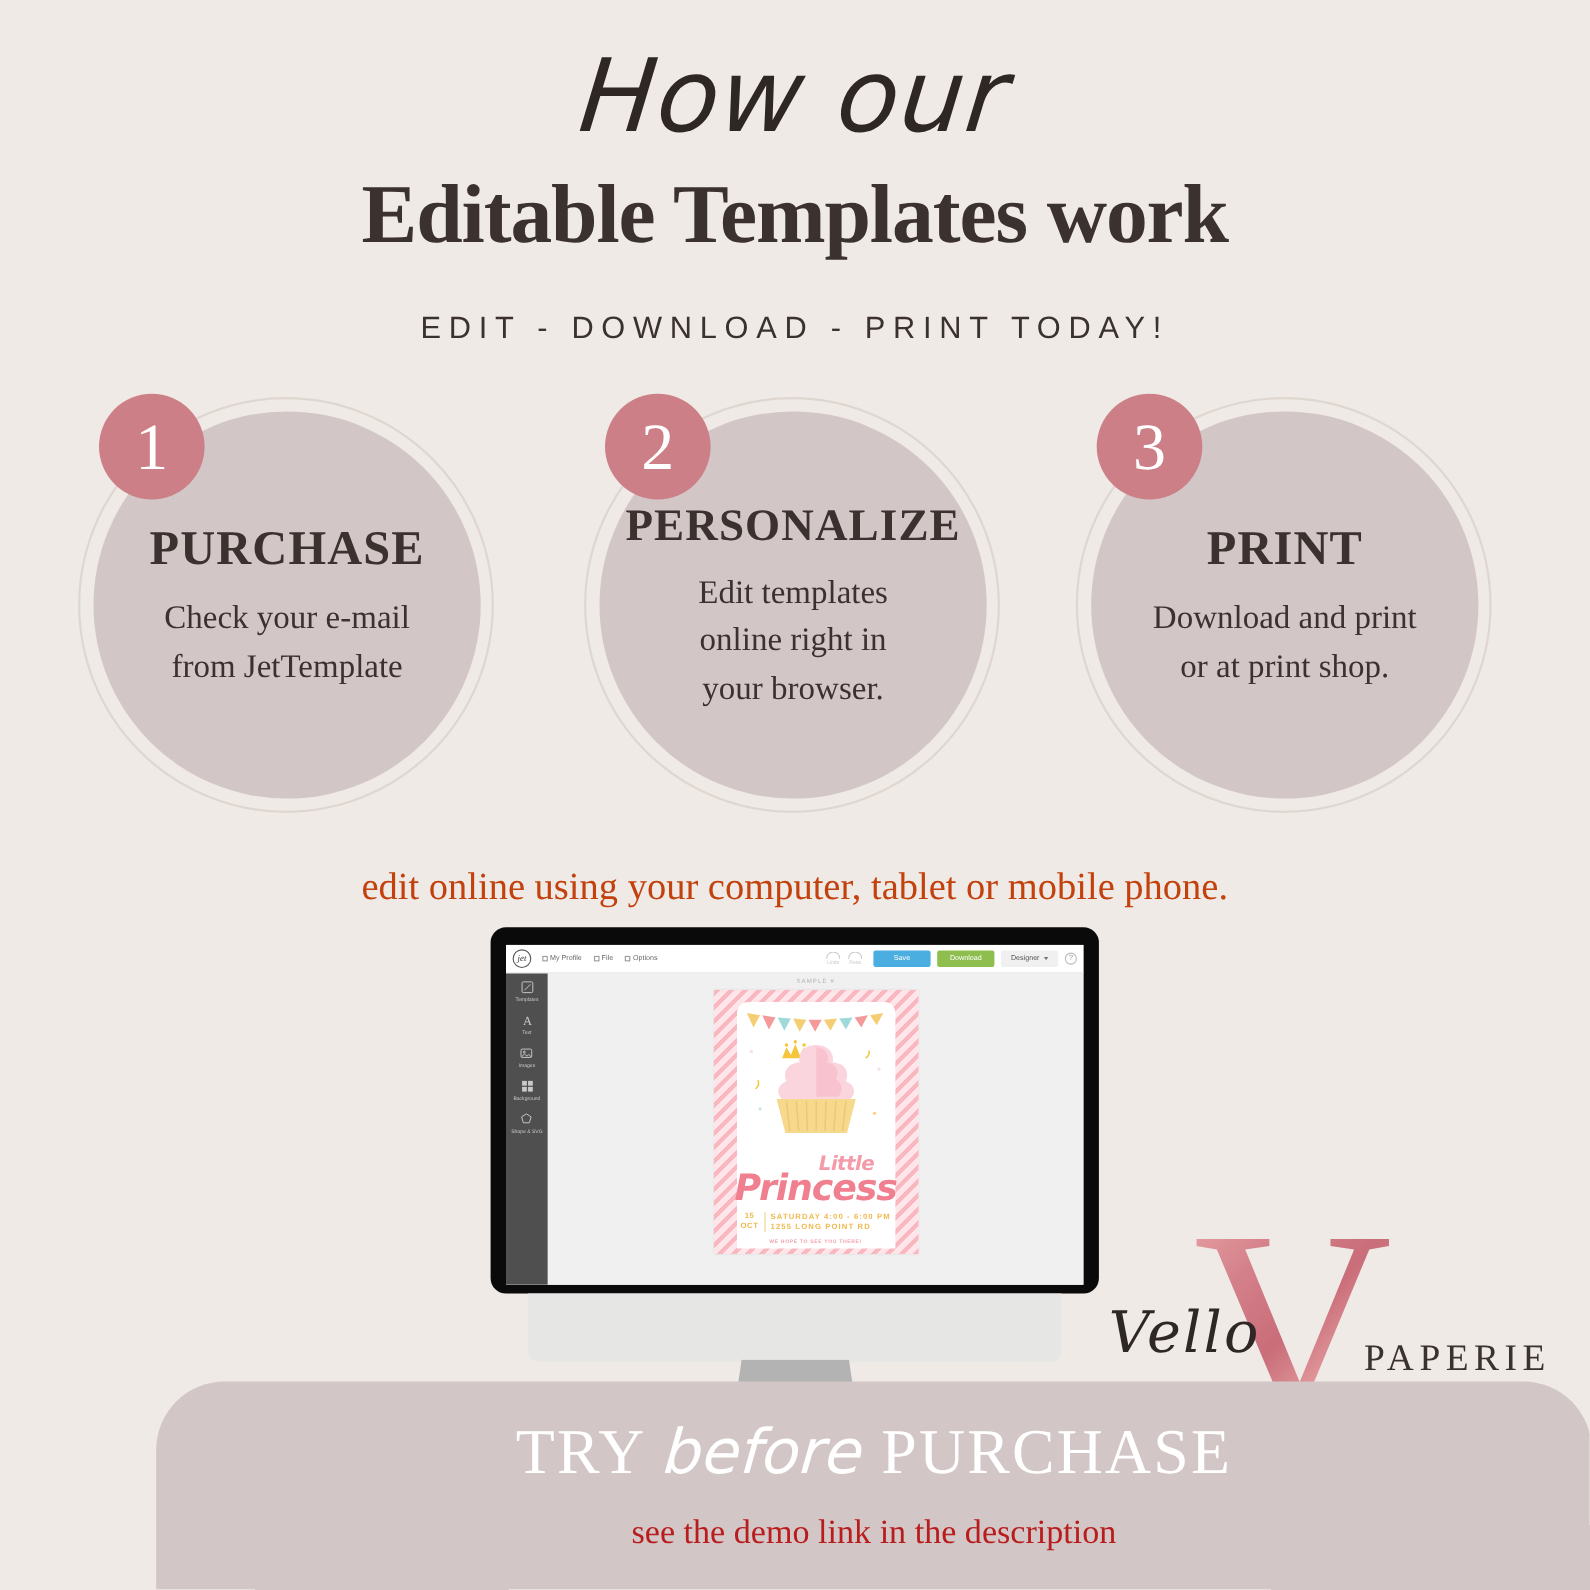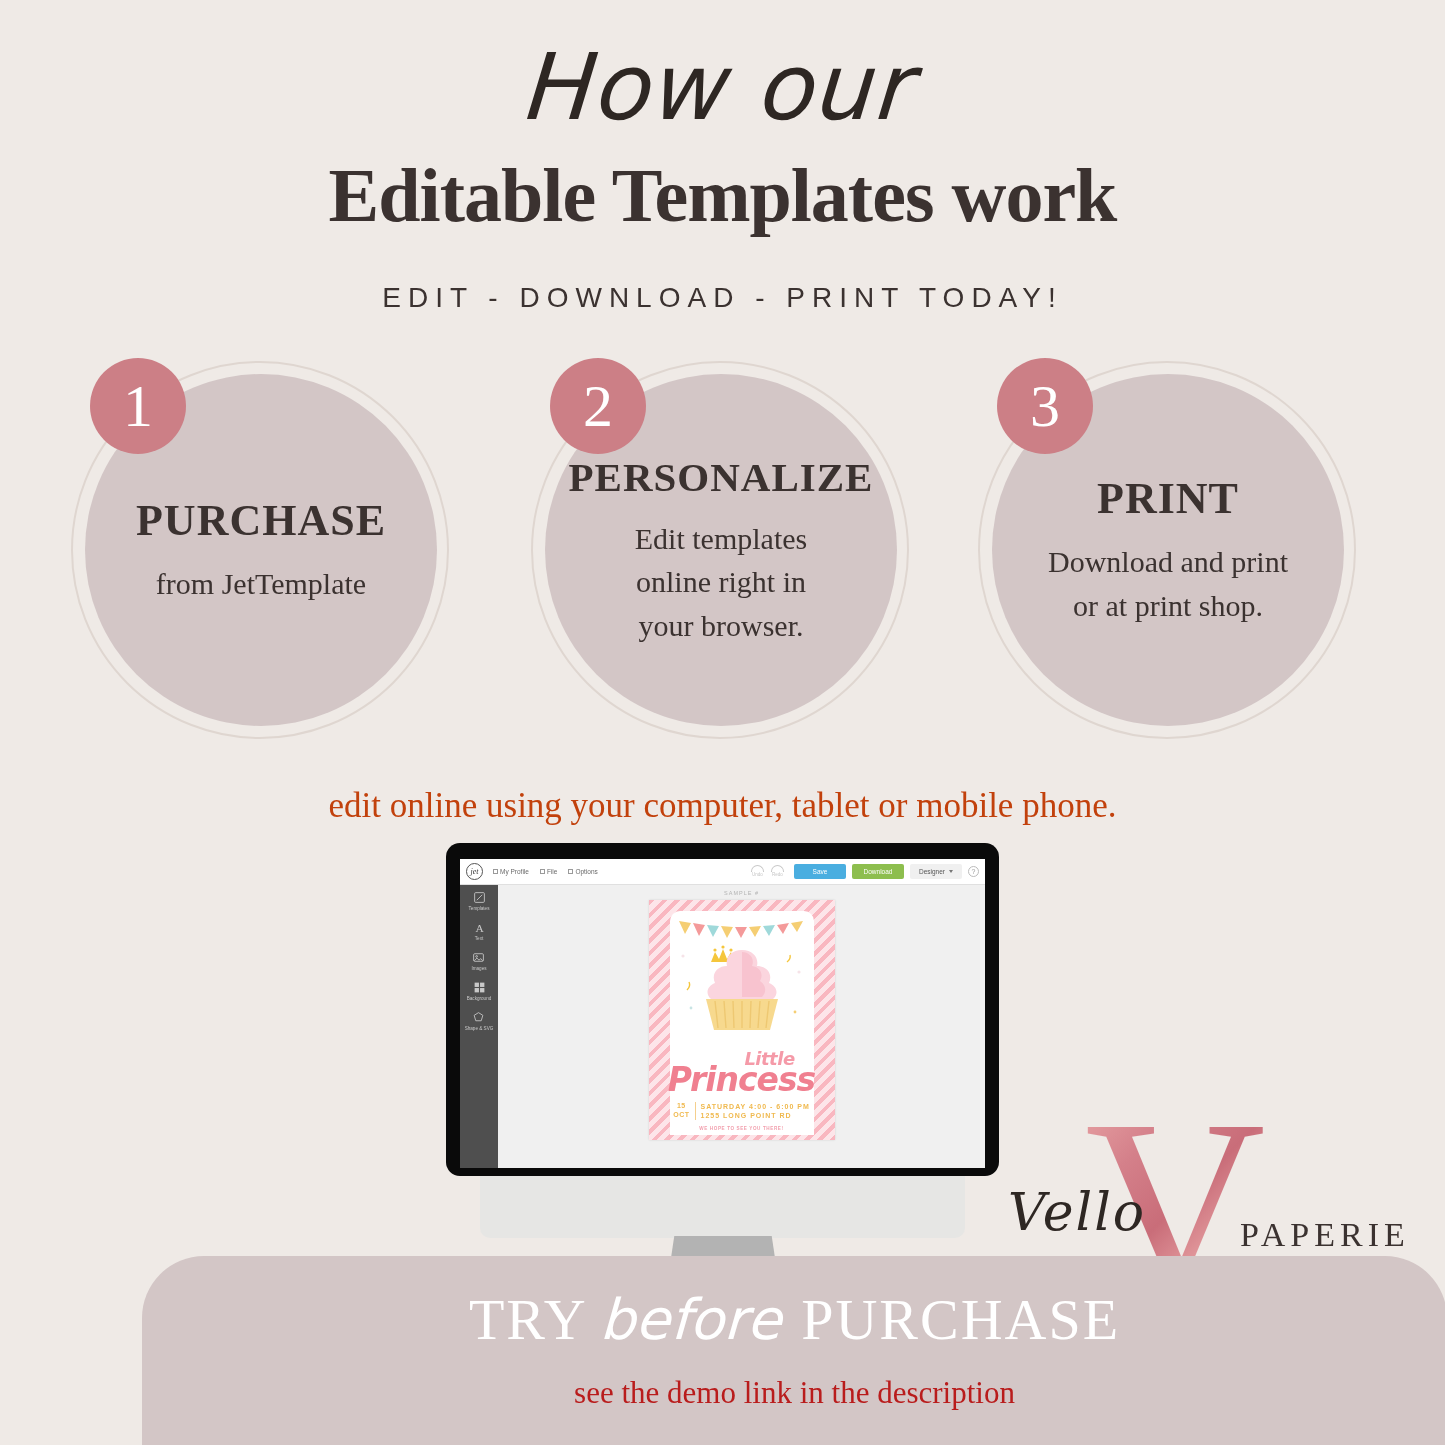--- a/index.html
+++ b/index.html
@@ -326,20 +326,21 @@
   <div class="sub-title">EDIT - DOWNLOAD - PRINT TODAY!</div>
 </div>
 
 <div class="steps">
 
   <div class="step step-1">
     <div class="ring"></div>
     <div class="disc">
       <div class="step-title">PURCHASE</div>
       <div class="step-desc">
+        <div>Check your e-mail</div>
         <div>from JetTemplate</div>
       </div>
     </div>
     <div class="step-badge">1</div>
   </div>
 
   <div class="step step-2">
     <div class="ring"></div>
     <div class="disc">
       <div class="step-title">PERSONALIZE</div>

